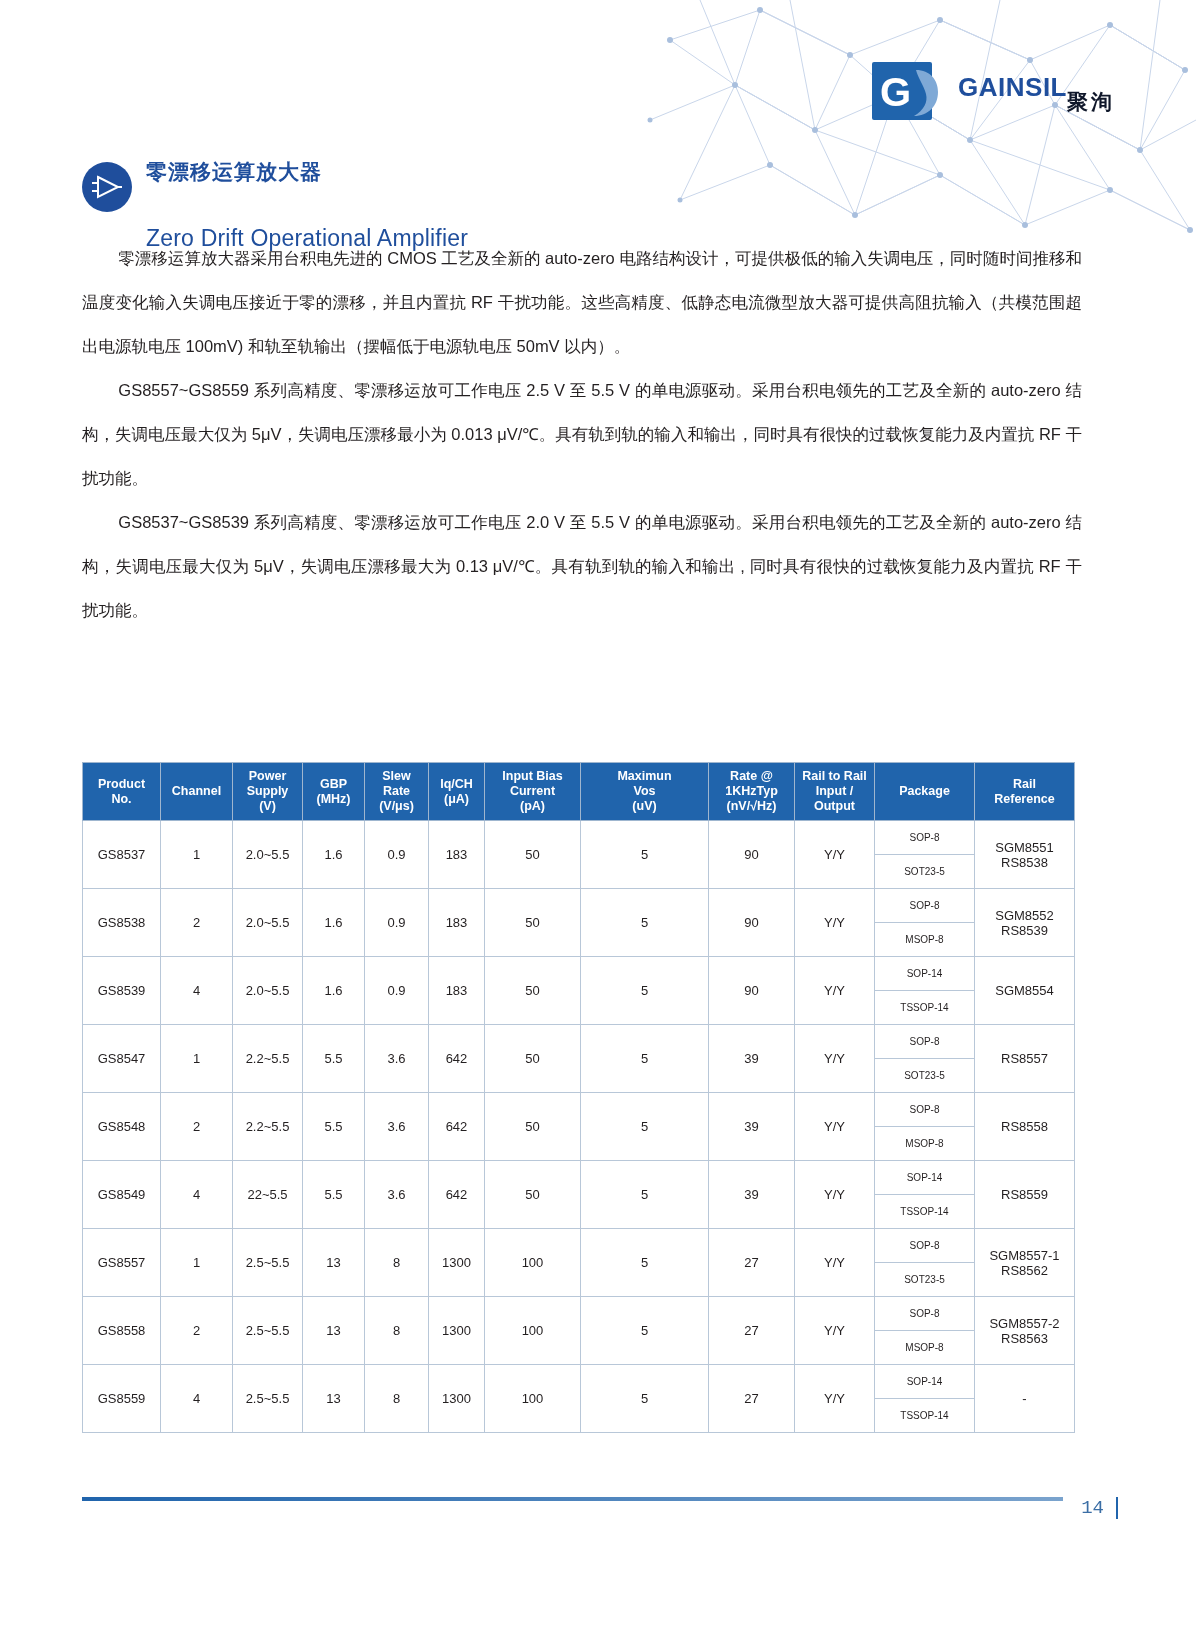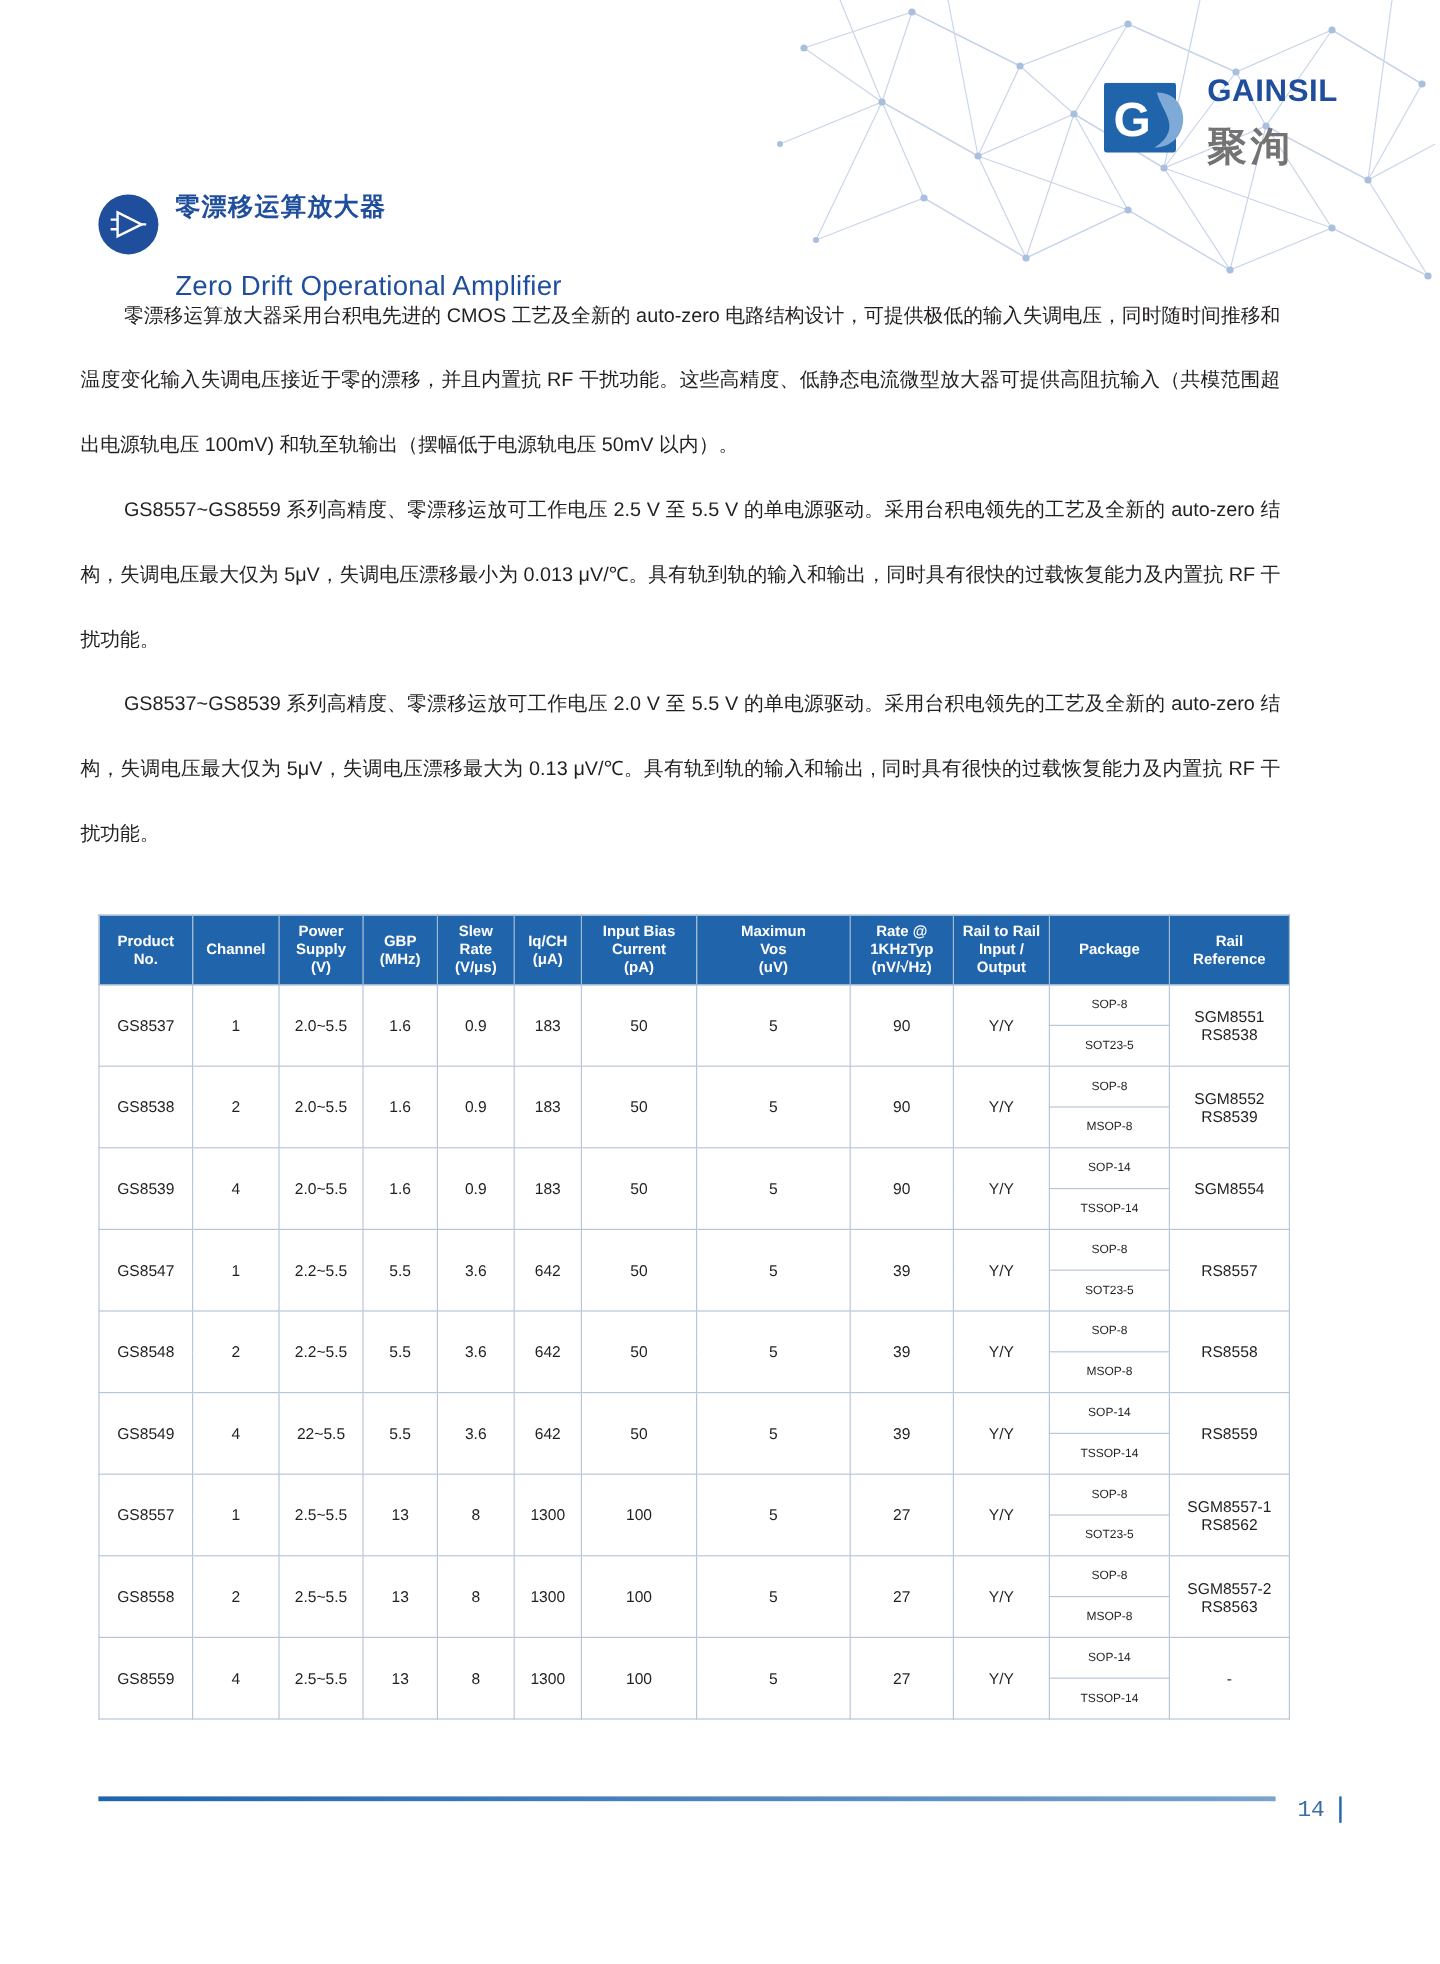--- a/index.html
+++ b/index.html
@@ -35,33 +35,33 @@
     align-items: center;
     gap: 10px;
   }
   .logo-mark {
     width: 76px;
     height: 62px;
     position: relative;
   }
   .logo-text {
     display: flex;
-    flex-direction: column;
+    flex-direction: row;
     justify-content: space-between;
     line-height: 1;
   }
   .logo-en {
     color: #1f4e9c;
     font-size: 26px;
     font-weight: bold;
     letter-spacing: 0.5px;
   }
   .logo-cn {
-    color: #737373;
-    font-size: 33px;
+    color: #0f172a;
+    font-size: 21px;
     font-weight: bold;
     letter-spacing: 3px;
     margin-top: 17px;
   }
 
   
   .section-head {
     position: absolute;
     top: 158px;
     left: 82px;
@@ -95,24 +95,24 @@
     font-size: 23px;
     font-weight: normal;
     margin-top: 7px;
     letter-spacing: 0.2px;
   }
 
   
   .body-copy {
     position: absolute;
     top: 236px;
-    left: 67px;
+    left: 82px;
     width: 1000px;
     font-size: 16.5px;
-    line-height: 54px;
+    line-height: 44px;
     color: #231f20;
     text-align: justify;
   }
   .body-copy p {
     margin: 0 0 0 0;
     text-indent: 2.2em;
   }
 
   
   .table-wrap {

